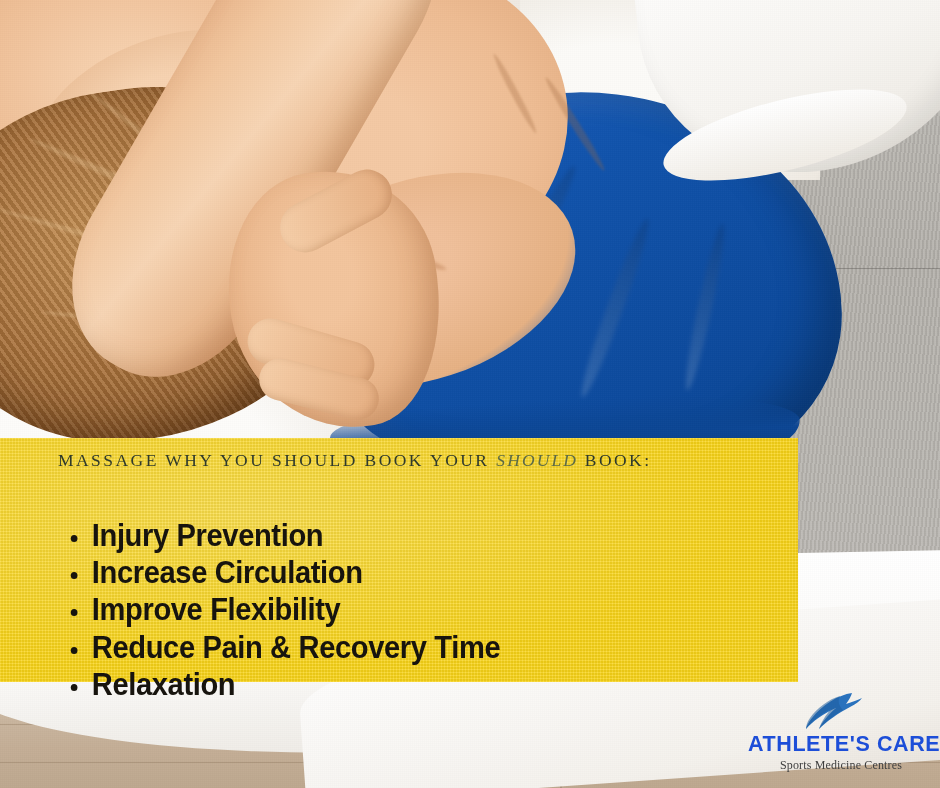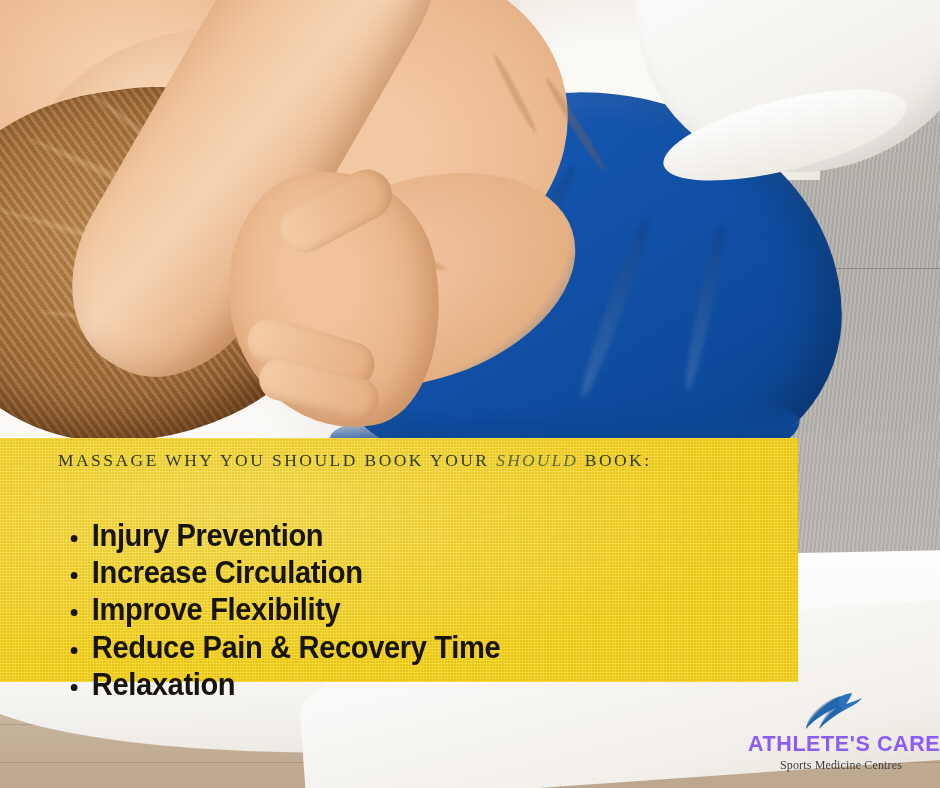--- a/index.html
+++ b/index.html
@@ -314,21 +314,21 @@
     display: block;
     margin: 0 auto;
     width: 86px;
     height: 40px;
   }
   .logo-name {
     font-family: "Liberation Sans", sans-serif;
     font-weight: bold;
     font-size: 21.5px;
     letter-spacing: 0.6px;
-    color: #8b5cf6;
+    color: #1d4ed8;
     line-height: 24px;
     white-space: nowrap;
   }
   .logo-tag {
     font-family: Liberation Serif, serif;
     font-size: 12px;
     letter-spacing: 0.15px;
     color: #404040;
     line-height: 18px;
     white-space: nowrap;

